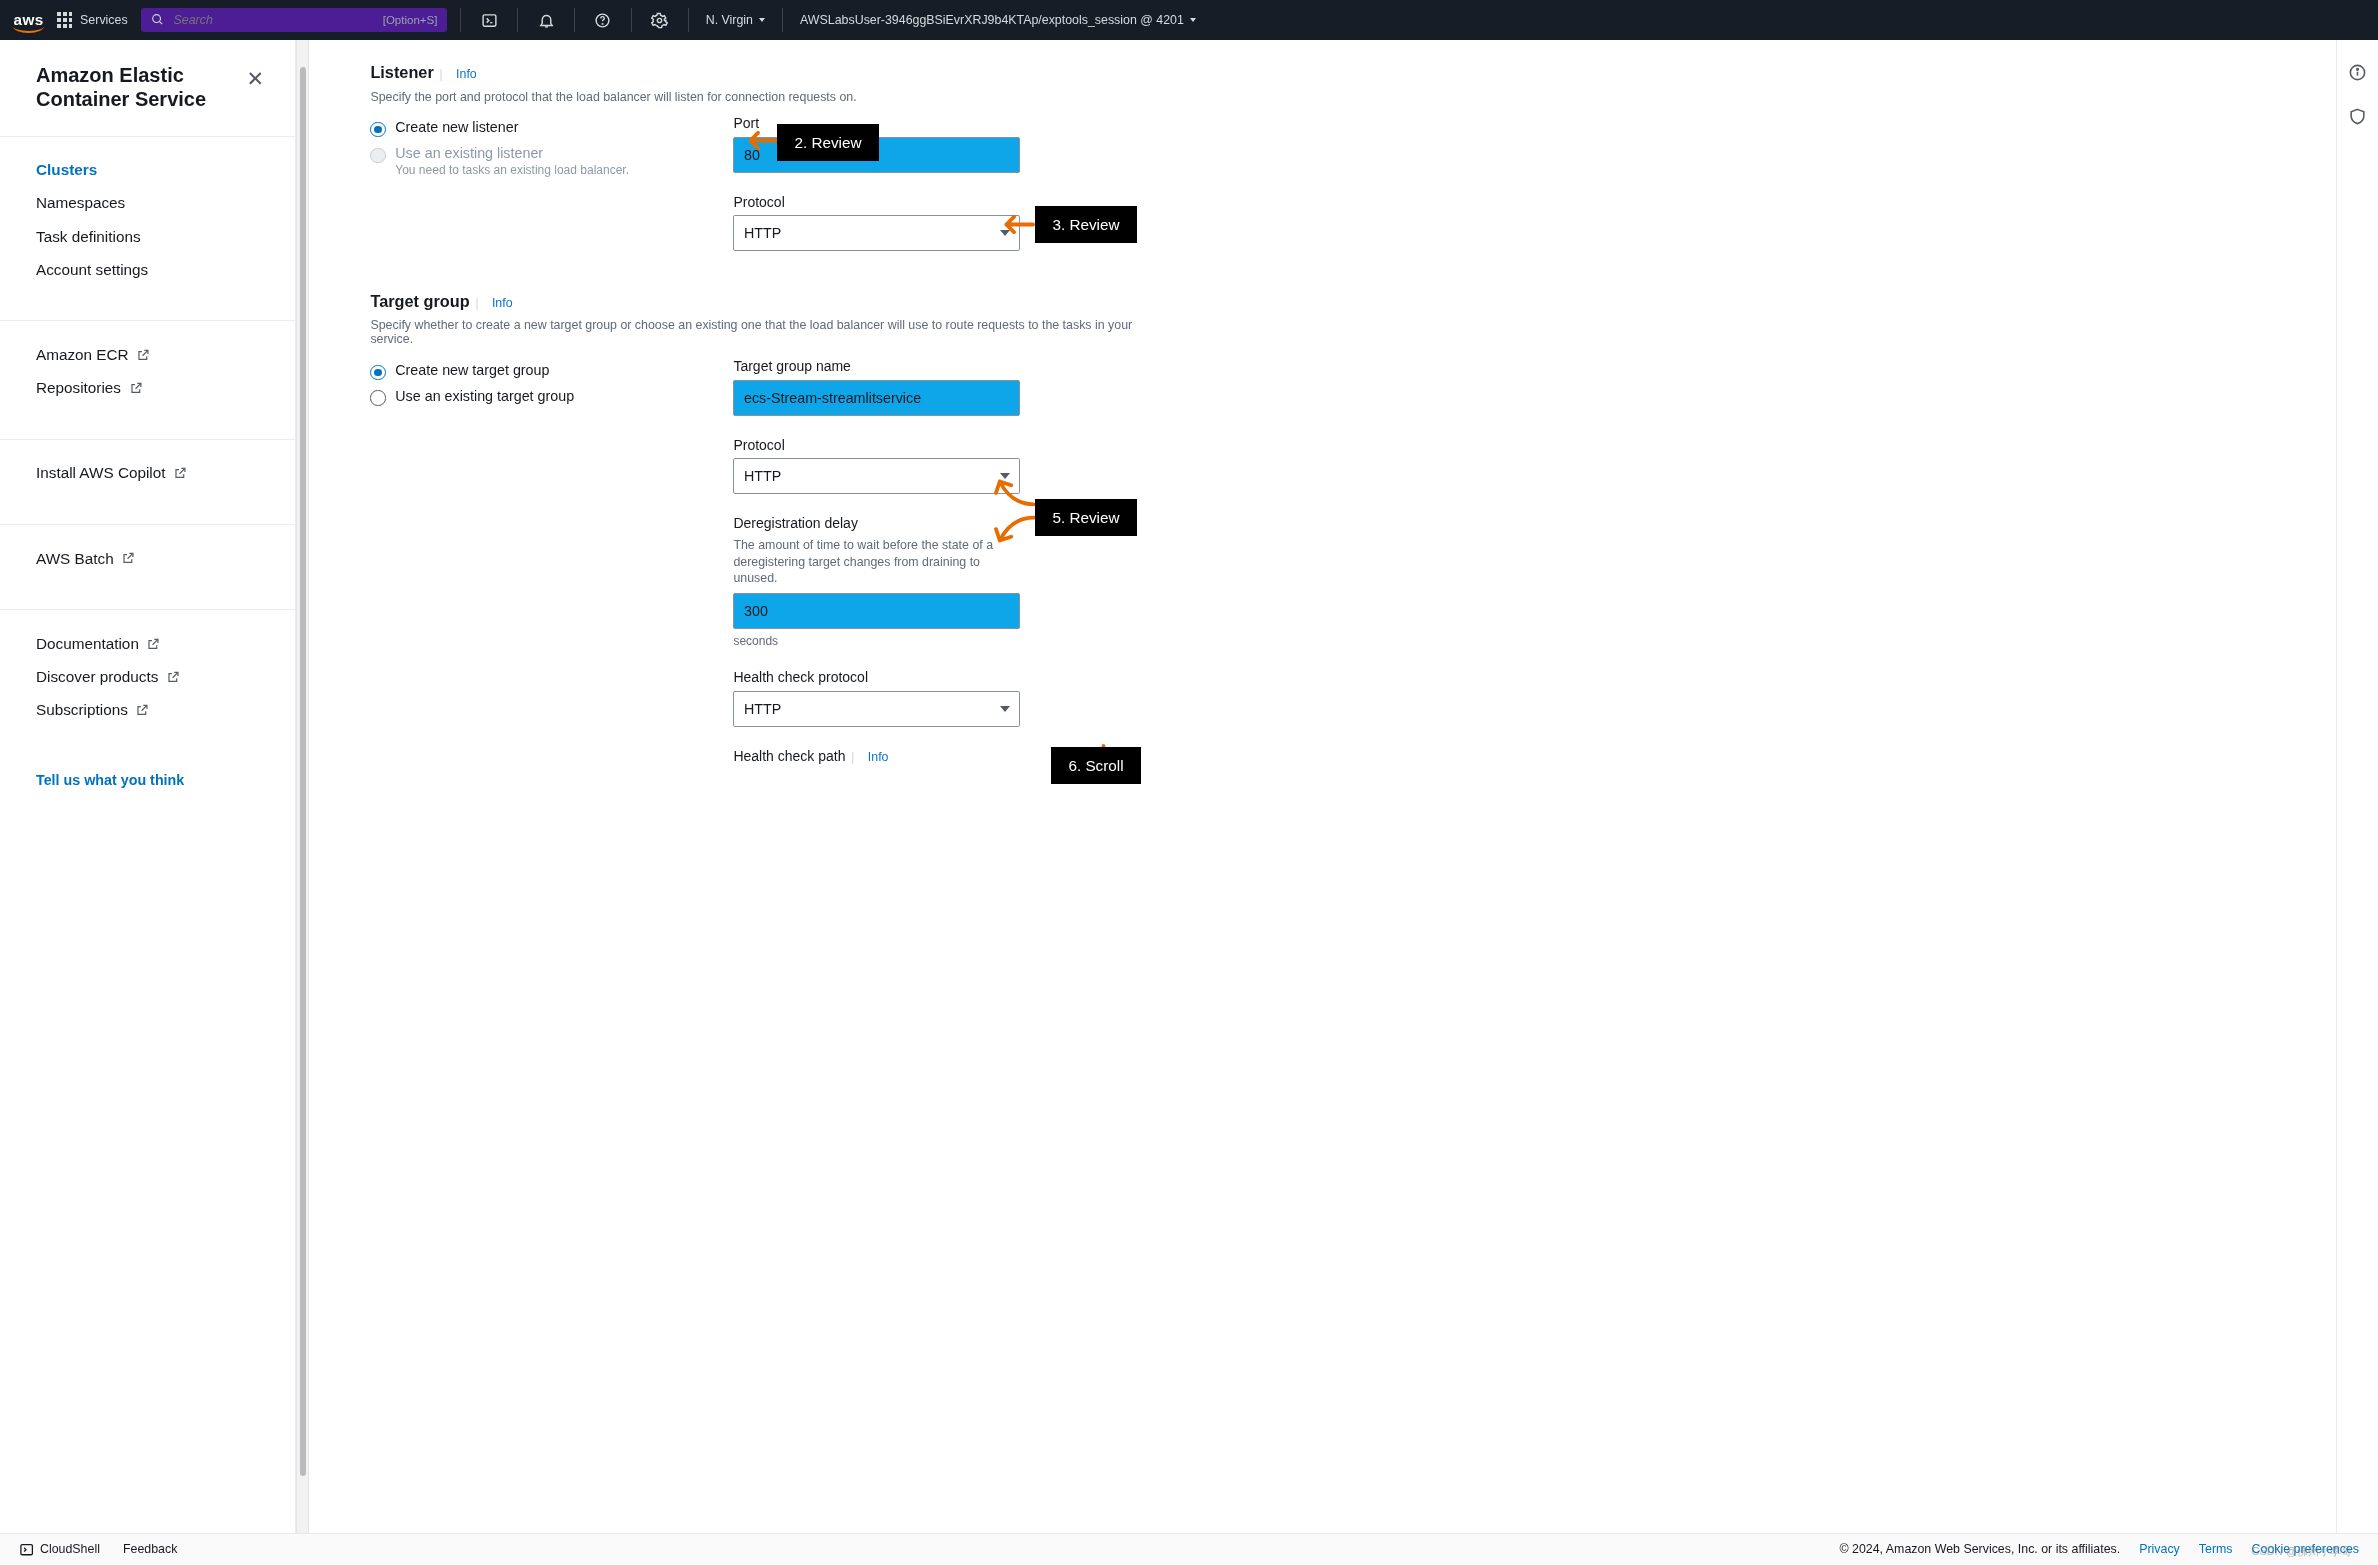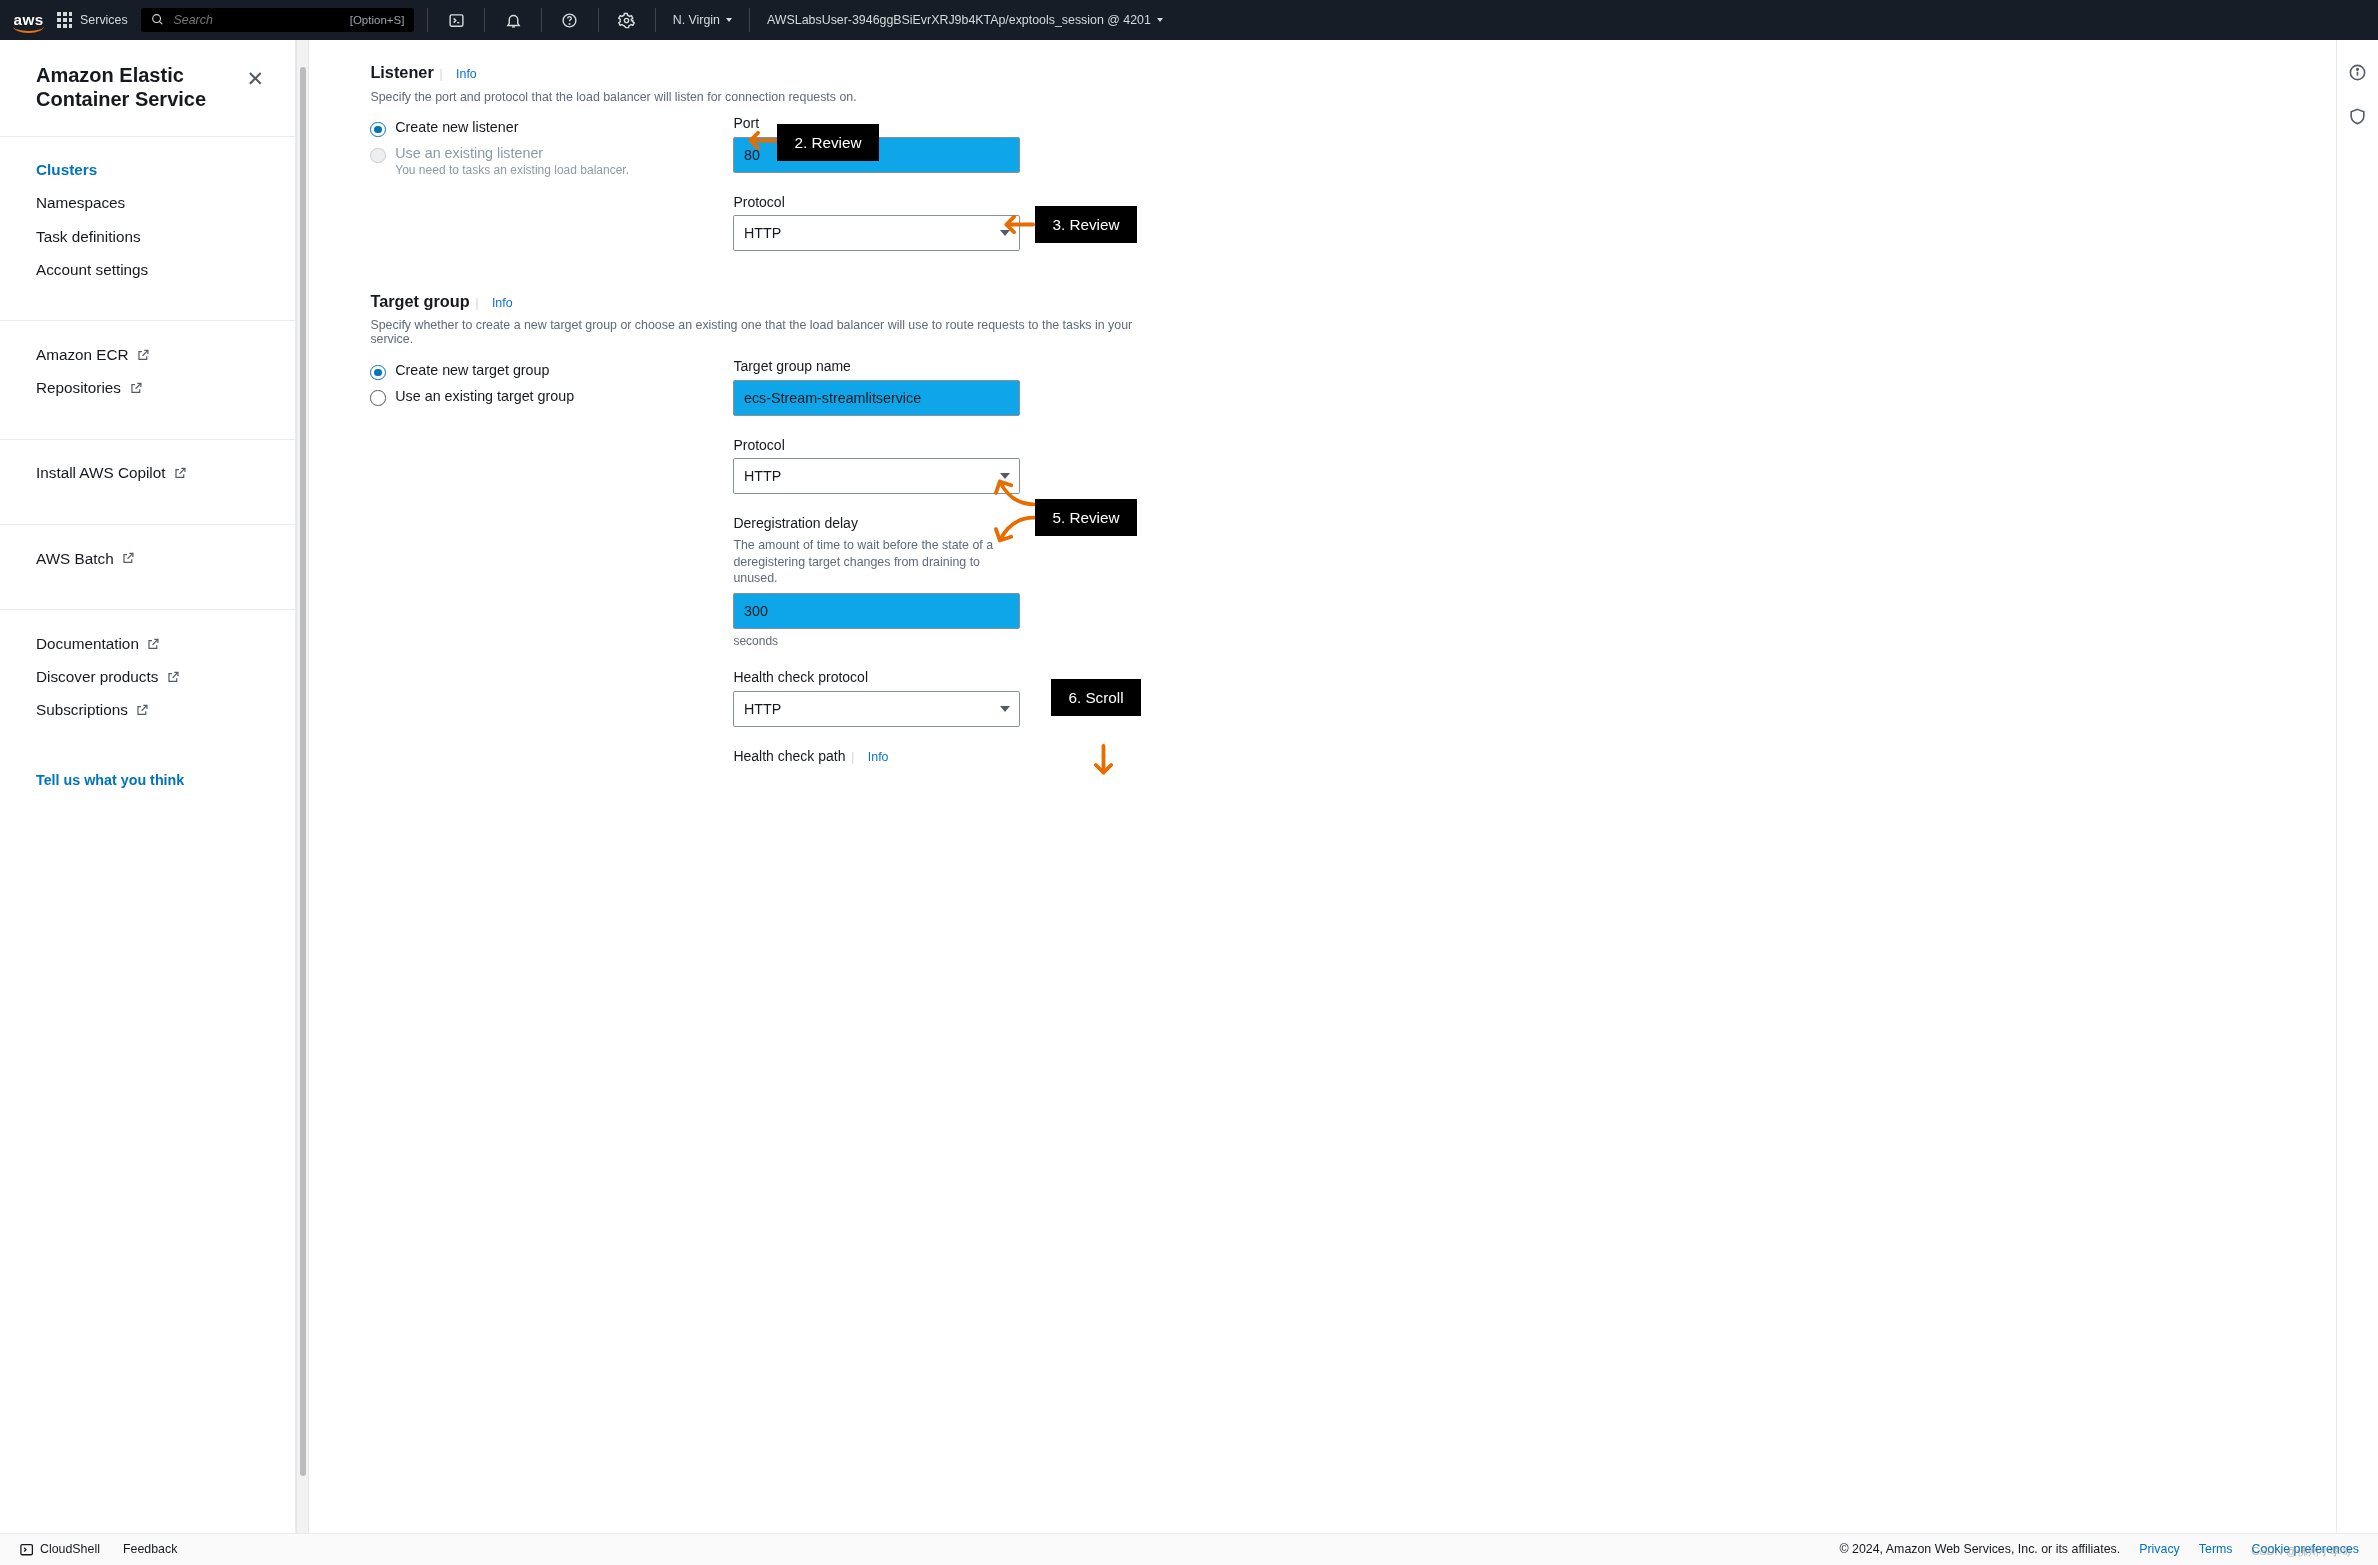--- a/index.html
+++ b/index.html
@@ -42,22 +42,22 @@
     position:absolute; left:0; right:0; bottom:-3.8px;
     height:4.8px;
     border:2.9px solid var(--aws-orange);
     border-top:none; border-left:none; border-right:none;
     border-radius:0 0 50% 50%/0 0 100% 100%;
   }
   .grid-icon { display:flex; flex-wrap:wrap; width:15.3px; height:15.3px; gap:1.9px;}
   .grid-icon span { width:3.8px; height:3.8px; background:#d5dbdb; }
   .nav-search {
     display:flex; align-items:center; gap:7.6px;
-    background:#000000; border-radius:2.9px;
-    padding:3.8px 9.6px; width:273px; position:relative;
+    background:#4c1d95; border-radius:2.9px;
+    padding:3.8px 9.6px; width:306px; position:relative;
   }
   .nav-search input {
     background:transparent; border:none; outline:none;
     color:#d5dbdb; font-style:italic; flex:1; font-size:12.4px;
   }
   .nav-kbd { color:#99a4ad; font-size:11.5px;}
   .nav-icon-btn { display:flex; align-items:center; justify-content:center; width:29px; height:29px; cursor:pointer;}
   .nav-sep { width:1px; background:#3a444e; align-self:stretch; margin:7.6px 0;}
   .nav-region, .nav-user { display:flex; align-items:center; gap:5.7px; cursor:pointer; padding:0 3.8px; white-space:nowrap;}
   .caret-down { width:0; height:0; border-left:3.8px solid transparent; border-right:3.8px solid transparent; border-top:4.8px solid #d5dbdb;}
@@ -493,21 +493,21 @@
       <svg class="arrow" width="46" height="38" viewBox="0 0 48 40">
           <path d="M44 34 Q20 34 8 10 M8 10 L4 22 M8 10 L20 14" stroke="currentColor" stroke-width="4" fill="none" stroke-linecap="round"></path>
         </svg>
     </div>
     <div class="arrow-wrap" style="top:472px; left:683px;">
       <svg class="arrow" width="46" height="38" viewBox="0 0 48 40">
           <path d="M44 6 Q20 6 8 30 M8 30 L4 18 M8 30 L20 26" stroke="currentColor" stroke-width="4" fill="none" stroke-linecap="round"></path>
         </svg>
     </div>
 
-    <div class="annotate" style="top:639px; left:742px;">6. Scroll</div>
+    <div class="annotate" style="top:707px; left:742px;">6. Scroll</div>
     <div class="arrow-wrap" style="top:704px; left:780px;">
       <svg class="arrow" width="29" height="42" viewBox="0 0 30 44">
           <path d="M15 2 V30 M15 30 L7 22 M15 30 L23 22" stroke="currentColor" stroke-width="4" fill="none" stroke-linecap="round"></path>
         </svg>
     </div>
 
   </div>
 
   <div class="right-rail">
     <div class="rail-ico">

